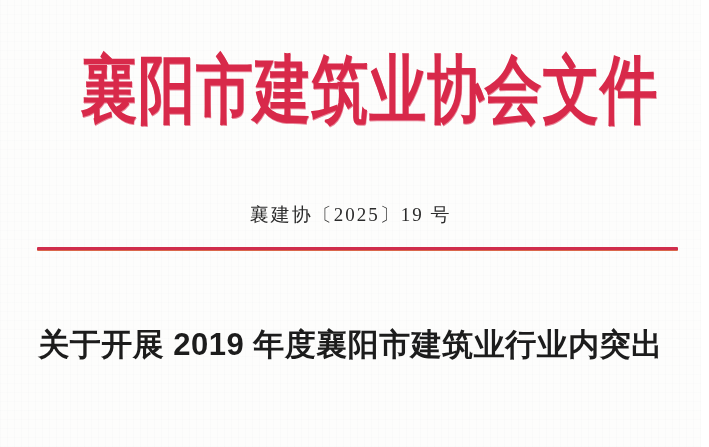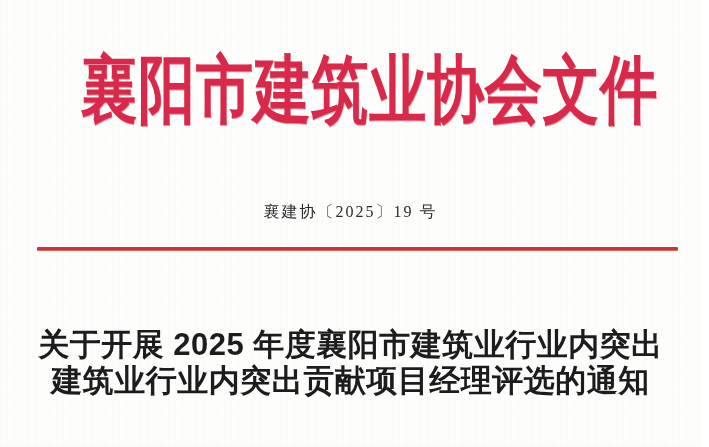--- a/index.html
+++ b/index.html
@@ -45,21 +45,21 @@
     letter-spacing: 1px;
     text-shadow: 0.5px 0.5px 0 rgba(216,41,74,0.55);
   }
   .doc-number {
     position: absolute;
     top: 202px;
     left: 0;
     width: 100%;
     text-align: center;
     font-family: "Liberation Serif", "DejaVu Serif", serif;
-    font-size: 16px;
+    font-size: 19px;
     letter-spacing: 2px;
     color: var(--docnum-black);
   }
   .red-rule {
     position: absolute;
     top: 247px;
     left: 37px;
     width: 641px;
     height: 4px;
     background: linear-gradient(180deg, var(--rule-red) 0 78%, #e8b24a 100%);
@@ -85,17 +85,16 @@
 
 <div class="page">
 
   <div class="org-title">襄阳市建筑业协会文件</div>
 
   <div class="doc-number">襄建协〔2025〕19 号</div>
 
   <div class="red-rule"></div>
 
   <h1 class="doc-title">
-    <span class="line">关于开展 2025 年度襄阳市建筑业行业内突出</span>
-    <span class="line">建筑业行业内突出贡献项目经理评选的通知</span>
+    <span class="line">关于开展 2019 年度襄阳市建筑业行业内突出</span>
   </h1>
 
 </div>
 
 </body></html>

